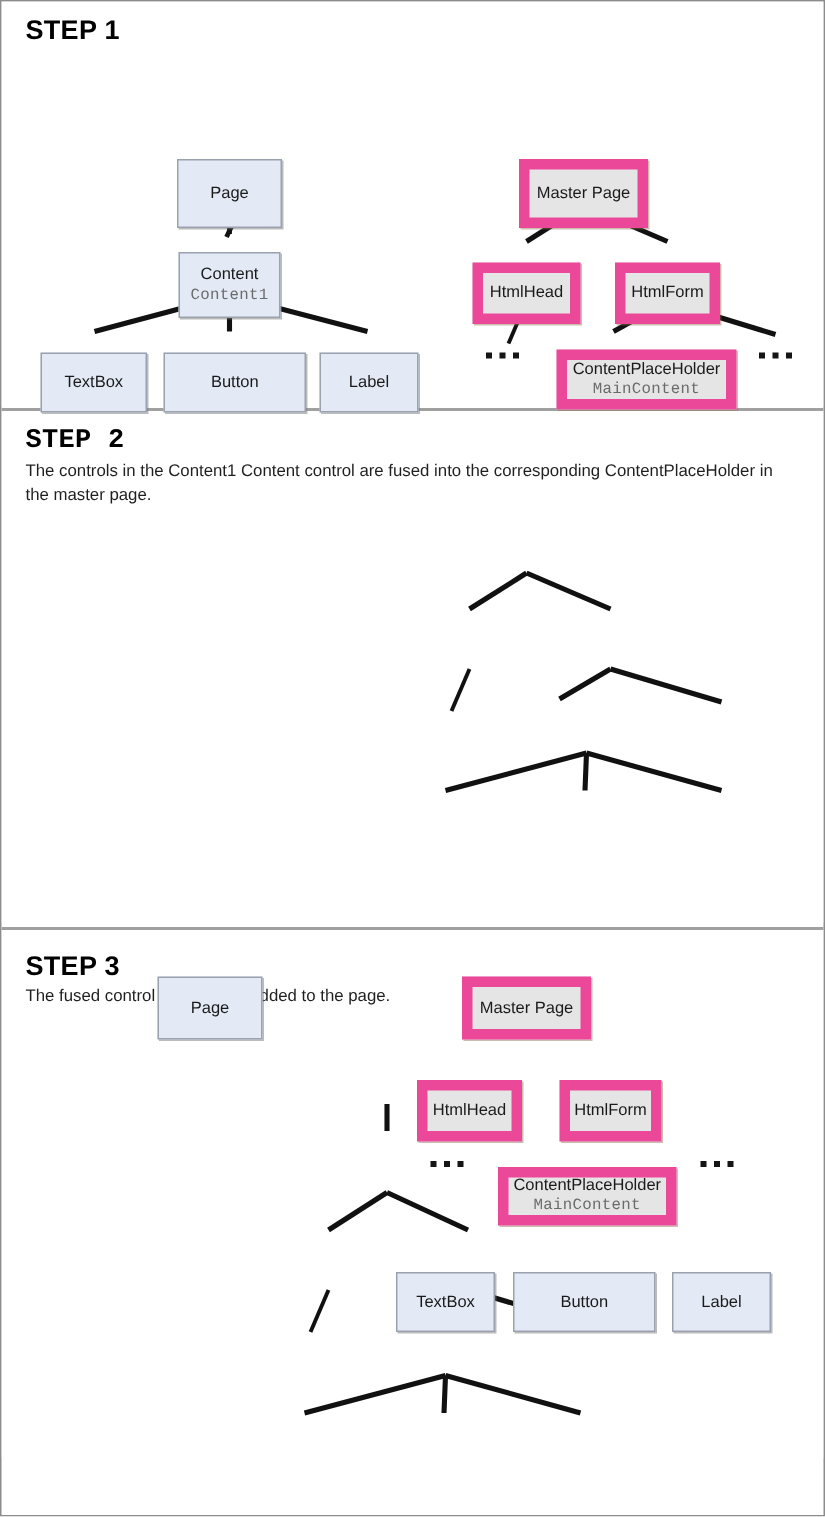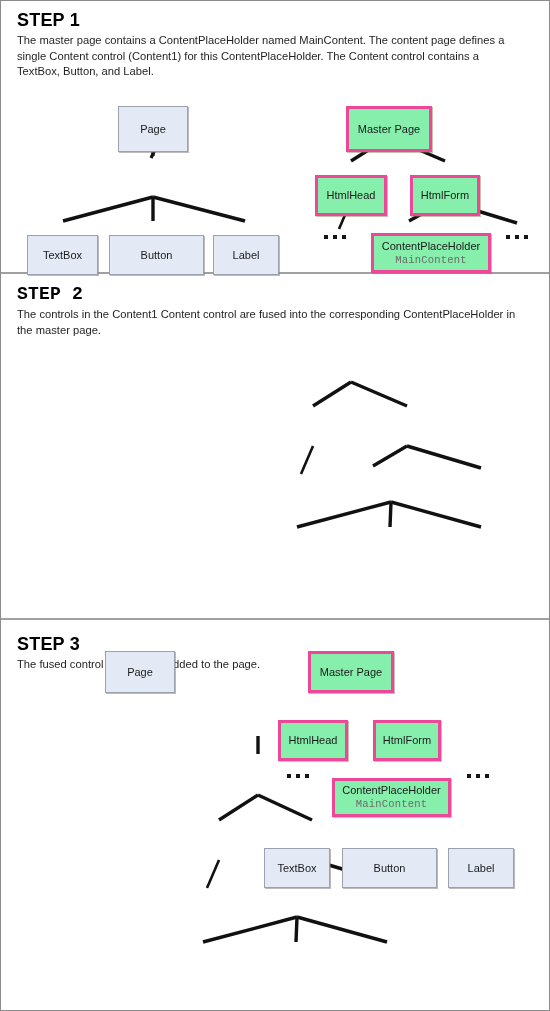--- a/index.html
+++ b/index.html
@@ -91,22 +91,22 @@
     letter-spacing: 0.2px;
     white-space: nowrap;
     margin-top: 1px;
   }
   .node.blue {
     background: #e3eaf5;
     border: 1px solid #9aa3ad;
     box-shadow: 1px 1px 0 rgba(120,120,120,0.5);
   }
   .node.orange {
-    background: #86efac;
-    border: 3px solid #ec4899;
+    background: #e5e5e5;
+    border: 7px solid #ec4899;
     box-shadow: 1px 1px 0 rgba(140,110,80,0.45);
   }
 
   .ellipsis {
     position: absolute;
     display: flex;
     gap: 5px;
     align-items: center;
     z-index: 3;
   }
@@ -117,21 +117,20 @@
     background: #151515;
   }
 </style>
 </head>
 <body>
 
 <div class="page">
 
   <div class="step" style="top:0; height:270px;">
     <div class="step-title" style="left:16px; top:9px;">STEP 1</div>
-    <div class="step-desc" style="left:16px; top:32px; width:505px;">The master page contains a ContentPlaceHolder named MainContent. The content page defines a single Content control (Content1) for this ContentPlaceHolder. The Content control contains a TextBox, Button, and Label.</div>
 
     <div class="diagram" style="top:0; height:270px;">
       <svg width="548" height="270">
 
         <path d="M152,136 L152,148 L152,155" stroke="#111111" stroke-width="3.2" fill="none"></path>
         <path d="M160,136 L150,157" stroke="#111111" stroke-width="3.2" fill="none"></path>
 
         <path d="M152,196 L62,220" stroke="#111111" stroke-width="3.4" fill="none"></path>
         <path d="M152,196 L152,220" stroke="#111111" stroke-width="3.4" fill="none"></path>
         <path d="M152,196 L244,220" stroke="#111111" stroke-width="3.4" fill="none"></path>
@@ -142,20 +141,24 @@
         <path d="M350,200 L338,228" stroke="#111111" stroke-width="2.6" fill="none"></path>
 
         <path d="M444,200 L408,220" stroke="#111111" stroke-width="3.4" fill="none"></path>
         <path d="M444,200 L516,222" stroke="#111111" stroke-width="3.4" fill="none"></path>
       </svg>
 
       <div class="node blue" style="left:117px; top:90px; width:70px; height:46px;">
         <span class="title">Page</span>
       </div>
 
+      <div class="node blue" style="left:118px; top:152px; width:68px; height:44px;">
+        <span class="title">Content</span>
+        <span class="sub">Content1</span>
+      </div>
 
       <div class="node blue" style="left:26px; top:219px; width:71px; height:40px;">
         <span class="title">TextBox</span>
       </div>
       <div class="node blue" style="left:108px; top:219px; width:95px; height:40px;">
         <span class="title">Button</span>
       </div>
       <div class="node blue" style="left:212px; top:219px; width:66px; height:40px;">
         <span class="title">Label</span>
       </div>

